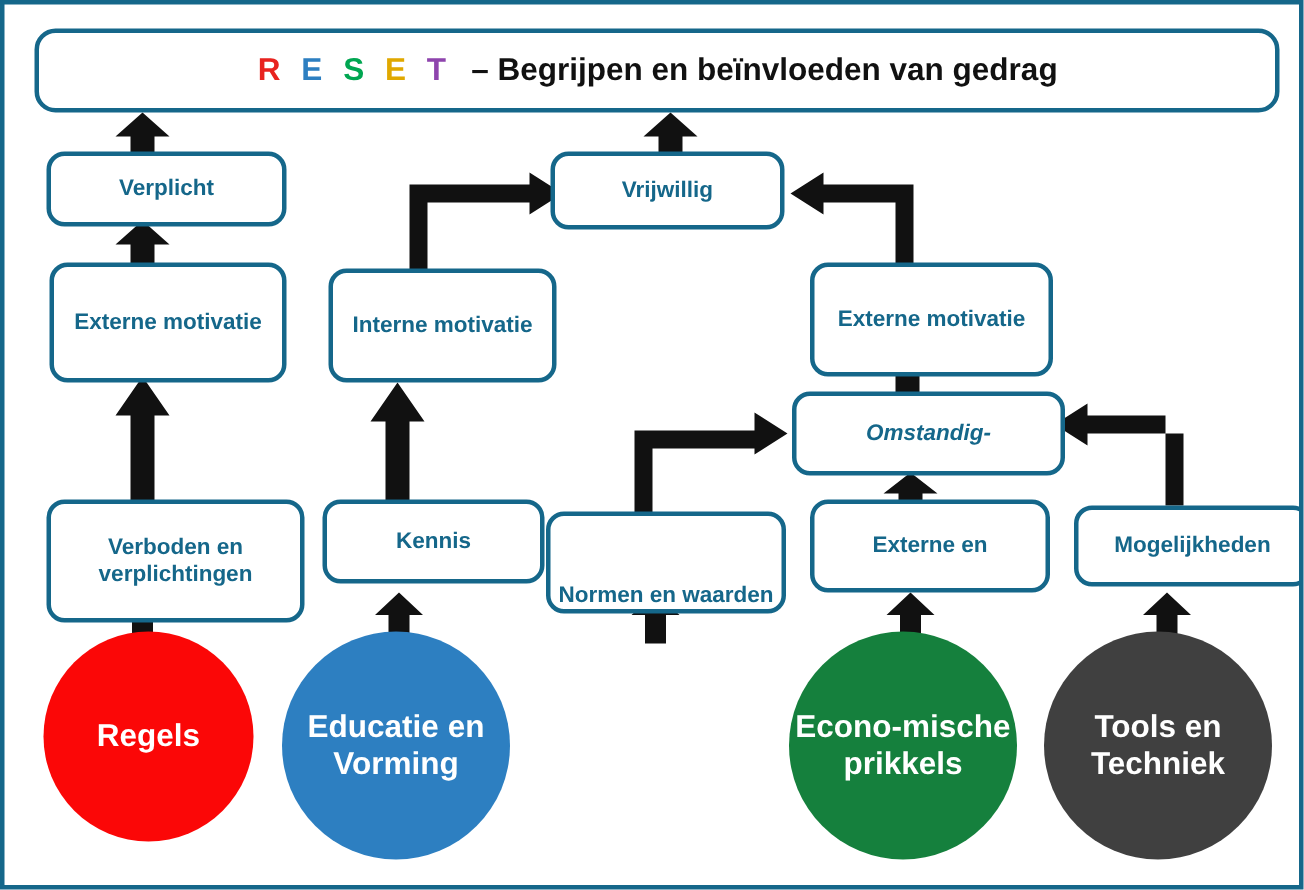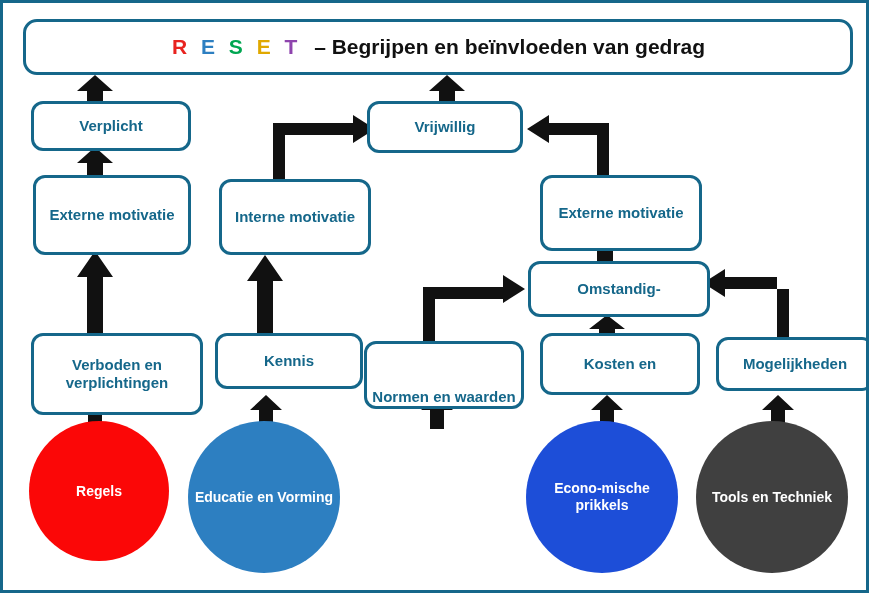--- a/index.html
+++ b/index.html
@@ -53,21 +53,21 @@
   .l-t { color: #8e44ad; }
   .title-text { color: #111111; font-size: 21px; font-weight: bold; }
 
   .node-box { font-size: 15px; margin-left: 16px; }
 
   .circle {
     position: absolute;
     border-radius: 50%;
     color: #ffffff;
     font-weight: bold;
-    font-size: 14px;
+    font-size: 21px;
     display: flex;
     align-items: center;
     justify-content: center;
     text-align: center;
     line-height: 1.2;
     z-index: 4;
   }
 
   .arrow {
     position: absolute;
@@ -198,54 +198,54 @@
   </div>
 
   <div class="box node-box" style="left:200px; top:176px; width:152px; height:76px;">
     <span>Interne motivatie</span>
   </div>
 
   <div class="box node-box" style="left:521px; top:172px; width:162px; height:76px;">
     <span>Externe motivatie</span>
   </div>
 
-  <div class="box node-box" style="left:509px; top:258px; width:182px; height:56px;">
+  <div class="box node-box" style="left:509px; top:258px; width:182px; height:56px;font-style:italic;">
     <span>Omstandig-</span>
   </div>
 
   <div class="box node-box" style="left:12px; top:330px; width:172px; height:82px;text-align:center;">
     <span>Verboden en verplichtingen</span>
   </div>
 
   <div class="box node-box" style="left:196px; top:330px; width:148px; height:56px;">
     <span>Kennis</span>
   </div>
 
   <div class="box node-box" style="left:345px; top:338px; width:160px; height:68px;align-items:flex-end;">
     <span>Normen en waarden</span>
   </div>
 
   <div class="box node-box" style="left:521px; top:330px; width:160px; height:62px;">
-    <span>Kosten en</span>
+    <span>Externe en</span>
   </div>
 
   <div class="box node-box" style="left:697px; top:334px; width:158px; height:54px;">
     <span>Mogelijkheden</span>
   </div>
 
   <div class="circle" style="left:26px; top:418px; width:140px; height:140px; background:#fb0707;">
     <span>Regels</span>
   </div>
 
   <div class="circle" style="left:185px; top:418px; width:152px; height:152px; background:#2d7fc1;">
     <span>Educatie en Vorming</span>
   </div>
 
 
-  <div class="circle" style="left:523px; top:418px; width:152px; height:152px; background:#1d4ed8;">
+  <div class="circle" style="left:523px; top:418px; width:152px; height:152px; background:#15803d;">
     <span>Econo-mische prikkels</span>
   </div>
 
   <div class="circle" style="left:693px; top:418px; width:152px; height:152px; background:#404040;">
     <span>Tools en Techniek</span>
   </div>
 
 </div>
 
 </body></html>

